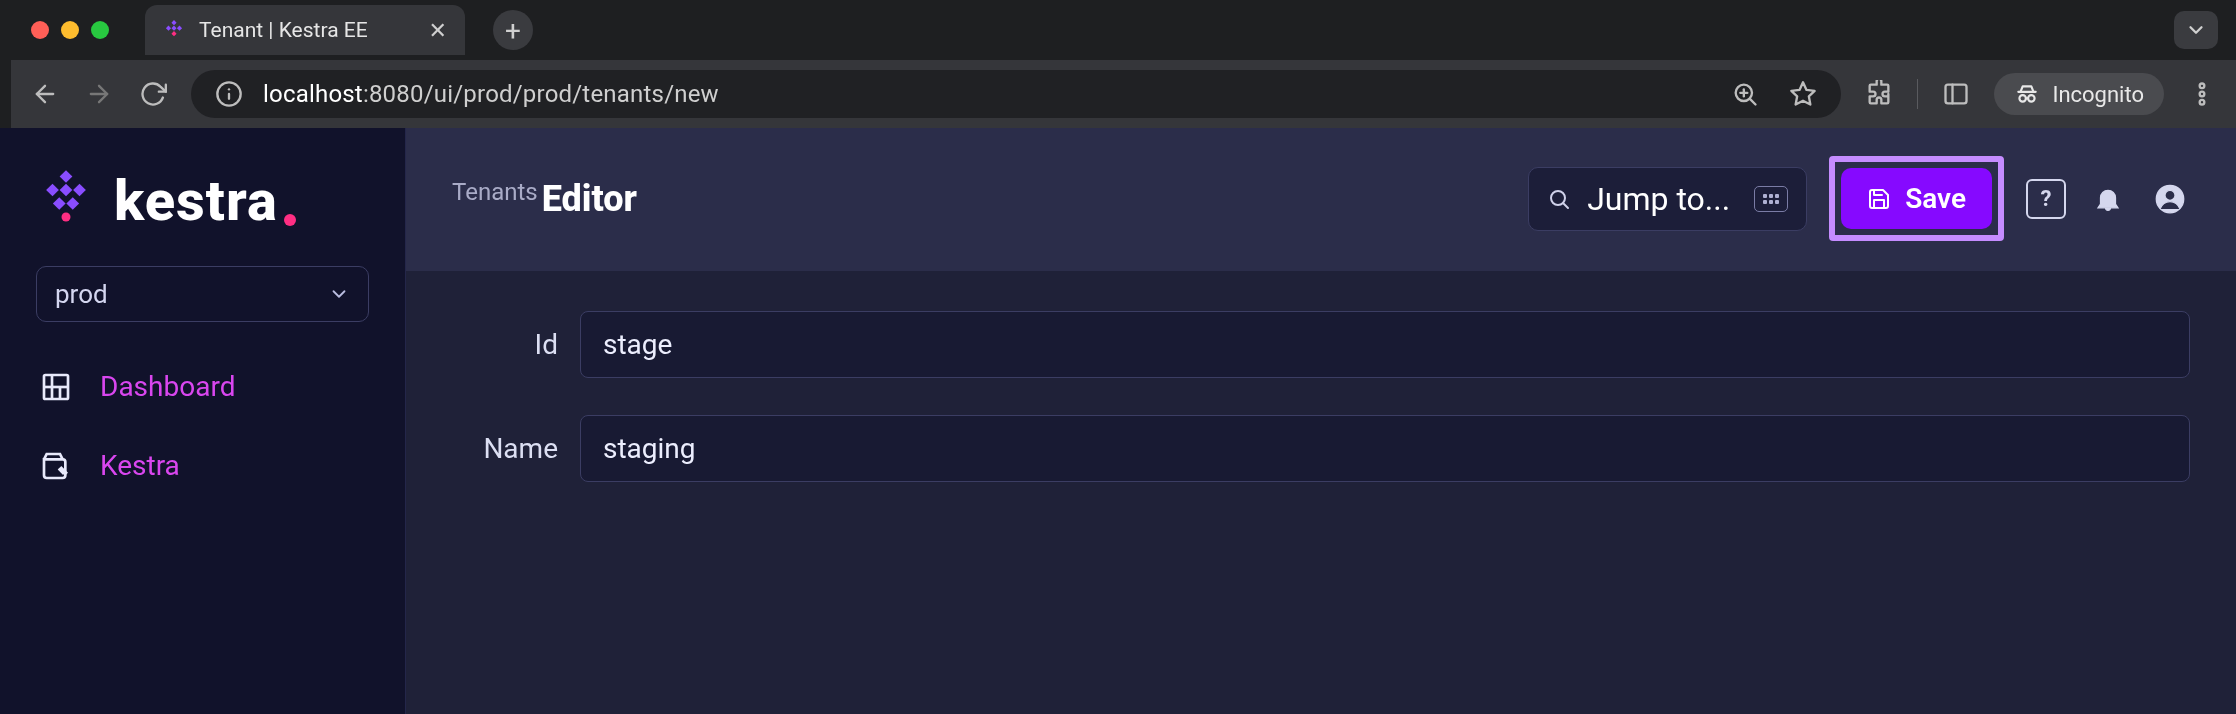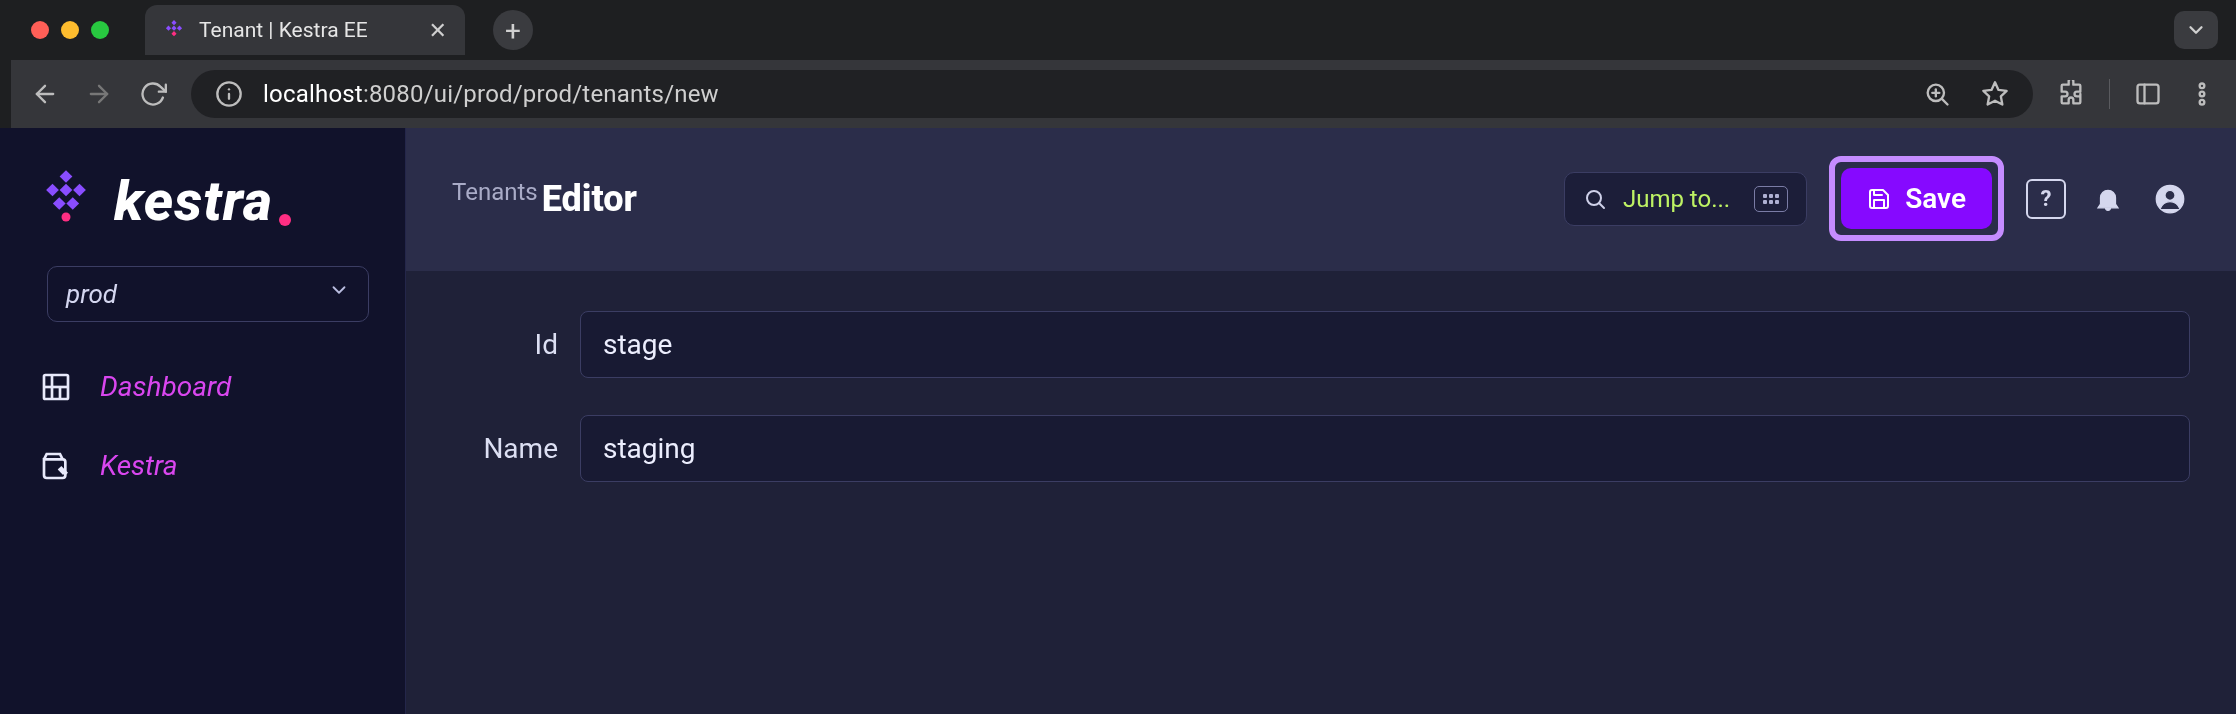--- a/index.html
+++ b/index.html
@@ -24,44 +24,44 @@
   .tb-icon svg{width:28px;height:28px;stroke:currentColor;fill:none;stroke-width:2;stroke-linecap:round;stroke-linejoin:round;}
   .addr { flex:1; display:flex; align-items:center; background:#202124; border-radius:30px; height:48px; padding:0 22px; gap:18px; color:#cfcfcf;}
   .addr .info-icon{color:#bdbdbd;}
   .addr .url{font-size:24px; letter-spacing:.2px; color:#cfcfcf;}
   .addr .url .host{color:#ffffff;}
   .addr .right-icons{margin-left:auto; display:flex; gap:26px; align-items:center;}
   .chip-incognito{ display:flex; align-items:center; gap:12px; background:#4a4b4f; color:#e8e8e8; border-radius:26px; padding:8px 20px; font-size:22px; }
   .divider-v{ width:1px; height:30px; background:#5a5b5f; }
   
   .app { display:flex; height:calc(714px - 128px); background:#0f1022; }
-  .sidebar { width:406px; background:#11122b; padding:40px 36px 0 36px; display:flex; flex-direction:column; gap:28px; border-right:1px solid #24264a;font-style:italic;}
+  .sidebar { width:406px; background:#11122b; padding:40px 36px 0 36px; display:flex; flex-direction:column; gap:28px; border-right:1px solid #24264a;}
   .logo { display:flex; align-items:center; gap:18px; margin-bottom:4px;}
   .logo-mark svg{width:60px;height:60px;}
   .logo-text{ color:#fff; font-size:56px; font-weight:800; letter-spacing:1px; display:flex; align-items:baseline;}
   .logo-text .dot{ width:12px; height:12px; background:#ff2e83; border-radius:50%; display:inline-block; margin-left:6px; transform:translateY(6px);}
-  .env-select{ display:flex; justify-content:space-between; border:1px solid #3b3d63; border-radius:10px; padding:12px 18px; color:#d4d6f0; font-size:26px;margin-left:11px;}
+  .env-select{ display:flex; align-items:center; justify-content:space-between; border:1px solid #3b3d63; border-radius:10px; padding:12px 18px; color:#d4d6f0; font-size:26px;}
   .env-select svg{stroke:#b9bce0;}
   .nav{ display:flex; flex-direction:column; gap:26px; margin-top:10px;}
   .nav-item{ display:flex; align-items:center; gap:28px; color:#d946ef; font-size:28px; padding:10px 4px;}
   .nav-item svg{width:32px;height:32px;stroke:#e8e9fb;fill:none;stroke-width:2;}
   
   .main{ flex:1; display:flex; flex-direction:column; }
   .page-header{ background:#2b2d4a; display:flex; align-items:center; padding:28px 46px 30px 46px; gap:24px;}
   .crumbs{ display:flex; flex-direction:row; gap:4px;}
   .crumbs .crumb{ color:#a9abc7; font-size:24px;}
   .crumbs .page-title{ color:#ffffff; font-size:36px; font-weight:800;}
   .header-right{ margin-left:auto; display:flex; align-items:center; gap:22px;}
   .jump{ display:flex; align-items:center; gap:16px; background:#1c1e39; border:1px solid #3b3d63; border-radius:10px; padding:12px 18px;}
   .jump svg{stroke:#cfd1ea;}
-  .jump .ph{ color:#bef264; font-size:24px;}
+  .jump .ph{ color:#ffffff; font-size:32px;}
   .kbd{ width:34px; height:26px; border:1px solid #7a7ca5; border-radius:5px; margin-left:8px; display:flex; align-items:center; justify-content:center;}
   .kbd-inner{display:grid;grid-template-columns:repeat(3,4px);grid-auto-rows:4px;gap:2px;}
   .kbd-inner span{background:#aeb0d2;border-radius:1px;}
-  .save-highlight{ border:6px solid #c58cff; border-radius:12px; padding:6px;}
+  .save-highlight{ border:6px solid #c58cff; border-radius:4px; padding:6px;}
   .save-btn{ display:flex; align-items:center; gap:14px; background:#8609ff; color:#fff; font-size:28px; font-weight:600; border-radius:10px; padding:14px 26px;}
   .save-btn svg{stroke:#fff;}
   .hdr-icon{ width:40px; height:40px; display:flex; align-items:center; justify-content:center; color:#d5d7ee;}
   .hdr-icon svg{width:30px;height:30px;stroke:currentColor;fill:currentColor;}
   .help-box{ width:40px;height:40px; border:2px solid #d5d7ee; border-radius:6px; display:flex; align-items:center; justify-content:center; color:#d5d7ee; font-size:22px; font-weight:700;}
   .form-area{ background:#1f2138; flex:1; padding:40px 46px;}
   .form-row{ display:flex; align-items:center; gap:22px; margin-bottom:37px;}
   .form-row label{ width:106px; text-align:right; color:#dcdff3; font-size:28px;}
   .form-row .input{ flex:1; background:#181a33; border:1px solid #3b3d63; border-radius:8px; padding:16px 22px; color:#eceefe; font-size:28px;}
 </style>
@@ -146,20 +146,30 @@
           <path d="M20 12v7a1 1 0 0 1-1 1h-5v-3a2 2 0 0 0-4 0v3H5a1 1 0 0 1-1-1v-5h3a2 2 0 0 0 0-4H4V5a1 1 0 0 1 1-1h5V1a2 2 0 0 1 4 0v3h5a1 1 0 0 1 1 1v5h-3a2 2 0 0 0 0 4h3z"></path>
         </svg>
       </span>
     <span class="divider-v"></span>
     <span class="tb-icon">
         <svg viewBox="0 0 24 24">
           <rect x="3" y="4" width="18" height="16" rx="2"></rect>
           <line x1="9" y1="4" x2="9" y2="20"></line>
         </svg>
       </span>
+    <div class="chip-incognito">
+      <svg viewBox="0 0 24 24" width="26" height="26" fill="none" stroke="#e8e8e8" stroke-width="2" stroke-linecap="round" stroke-linejoin="round">
+          <path d="M4 10h16"></path>
+          <path d="M6 10l2-5h8l2 5"></path>
+          <circle cx="8" cy="16" r="3"></circle>
+          <circle cx="16" cy="16" r="3"></circle>
+          <path d="M11 16h2"></path>
+        </svg>
+      <span>Incognito</span>
+    </div>
     <span class="tb-icon">
         <svg viewBox="0 0 24 24" fill="currentColor" stroke="none">
           <circle cx="12" cy="5" r="2"></circle>
           <circle cx="12" cy="12" r="2"></circle>
           <circle cx="12" cy="19" r="2"></circle>
         </svg>
       </span>
   </div>
 </div>
 

